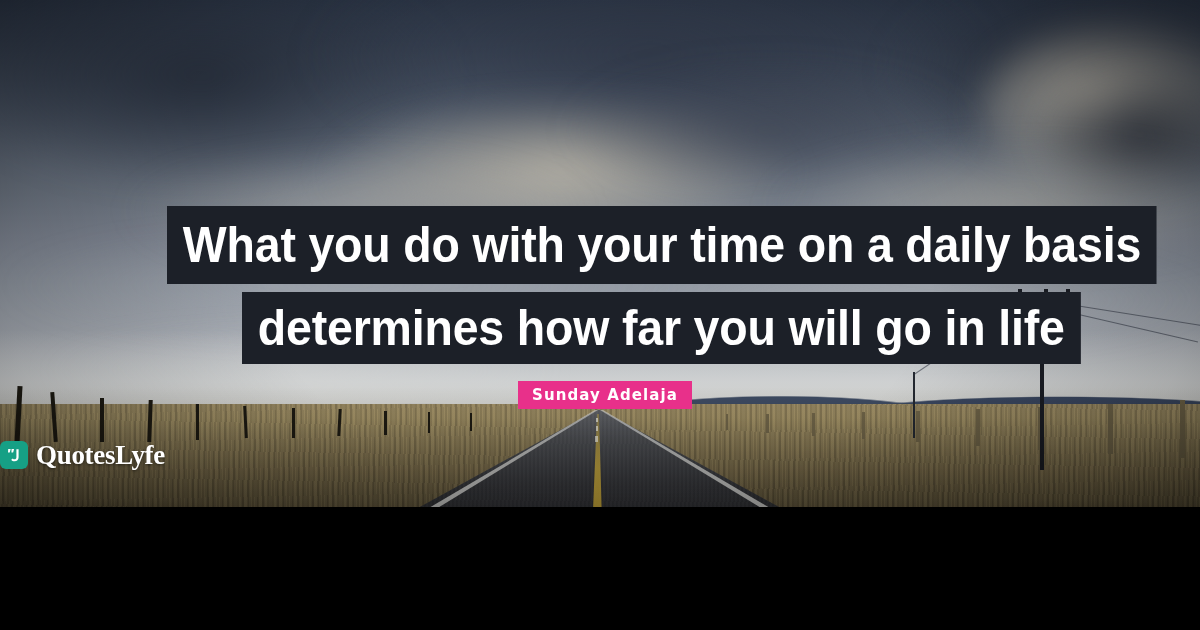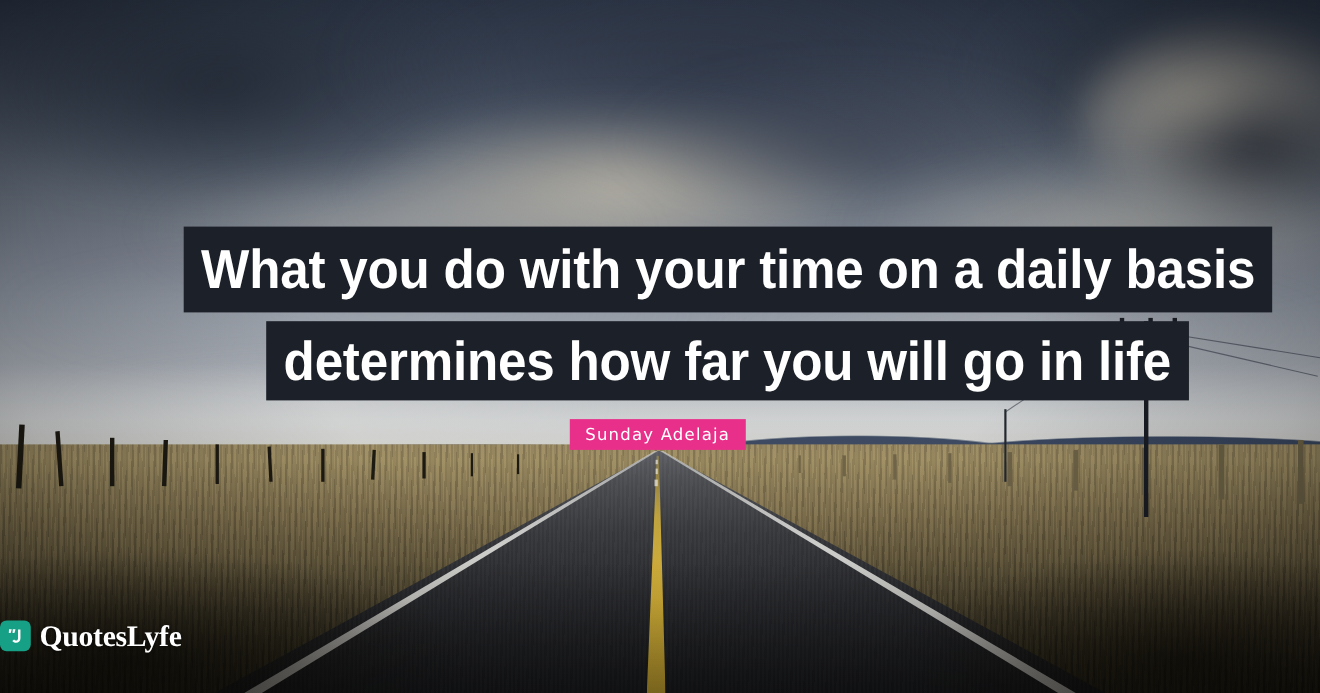--- a/index.html
+++ b/index.html
@@ -8,21 +8,21 @@
   html, body {
     width:1200px; height:630px;
     background:#000;
     font-family:"Liberation Sans", sans-serif;
     overflow:hidden;
   }
 
   
   #card {
     position:relative;
-    width:1200px; height:630px;
+    width:1200px; height:507px;
     overflow:hidden;
     background:#7f1d1d;
   }
 
   
   .sky {
     position:absolute; left:0; top:0; width:1200px; height:412px;
     background:
       linear-gradient(180deg,
         #2f3a4c 0%,
@@ -207,21 +207,21 @@
   .ql-2 { left:242px;  top:292px; height:72px; padding:0 17px; }
 
   
   .author-badge {
     position:absolute; left:518px; top:381px;
     height:28px; padding:0 14px;
     background:#e8308a;
     color:#ffffff;
     font-family:"DejaVu Sans", sans-serif;
     font-size:15px;
-    font-weight:400;
+    font-weight:700;
     letter-spacing:1.1px;
     display:flex; align-items:center; justify-content:center;
     white-space:nowrap;
   }
 
   
   .logo {
     position:absolute; left:0; bottom:38px; width:1200px;
     display:flex; align-items:center; gap:8px;
   }

